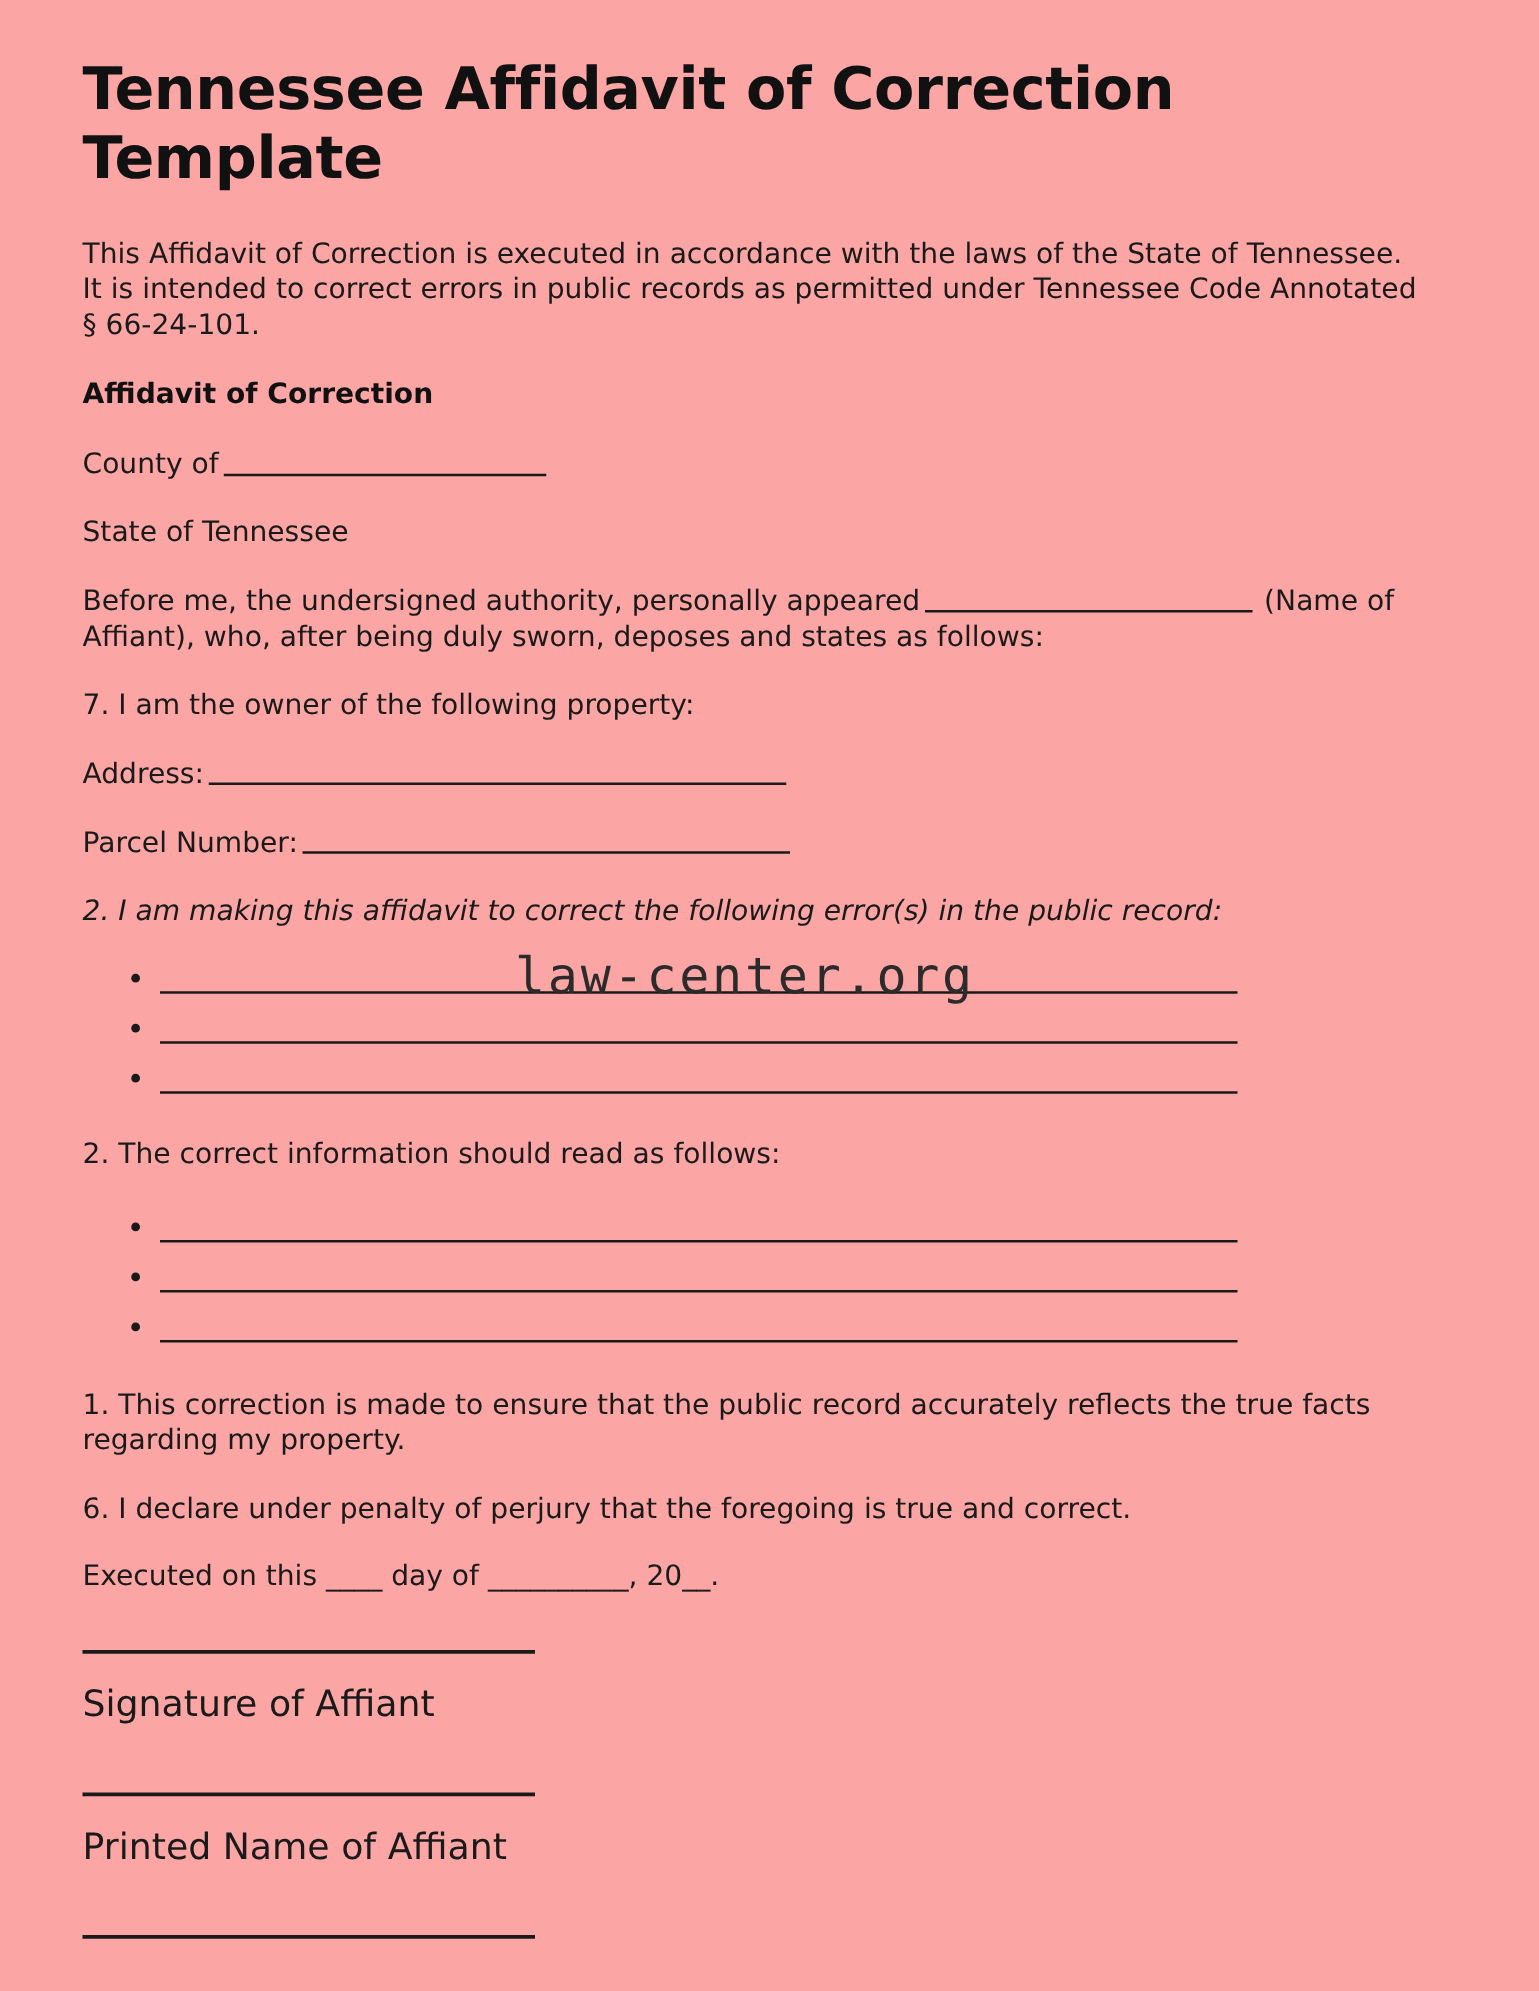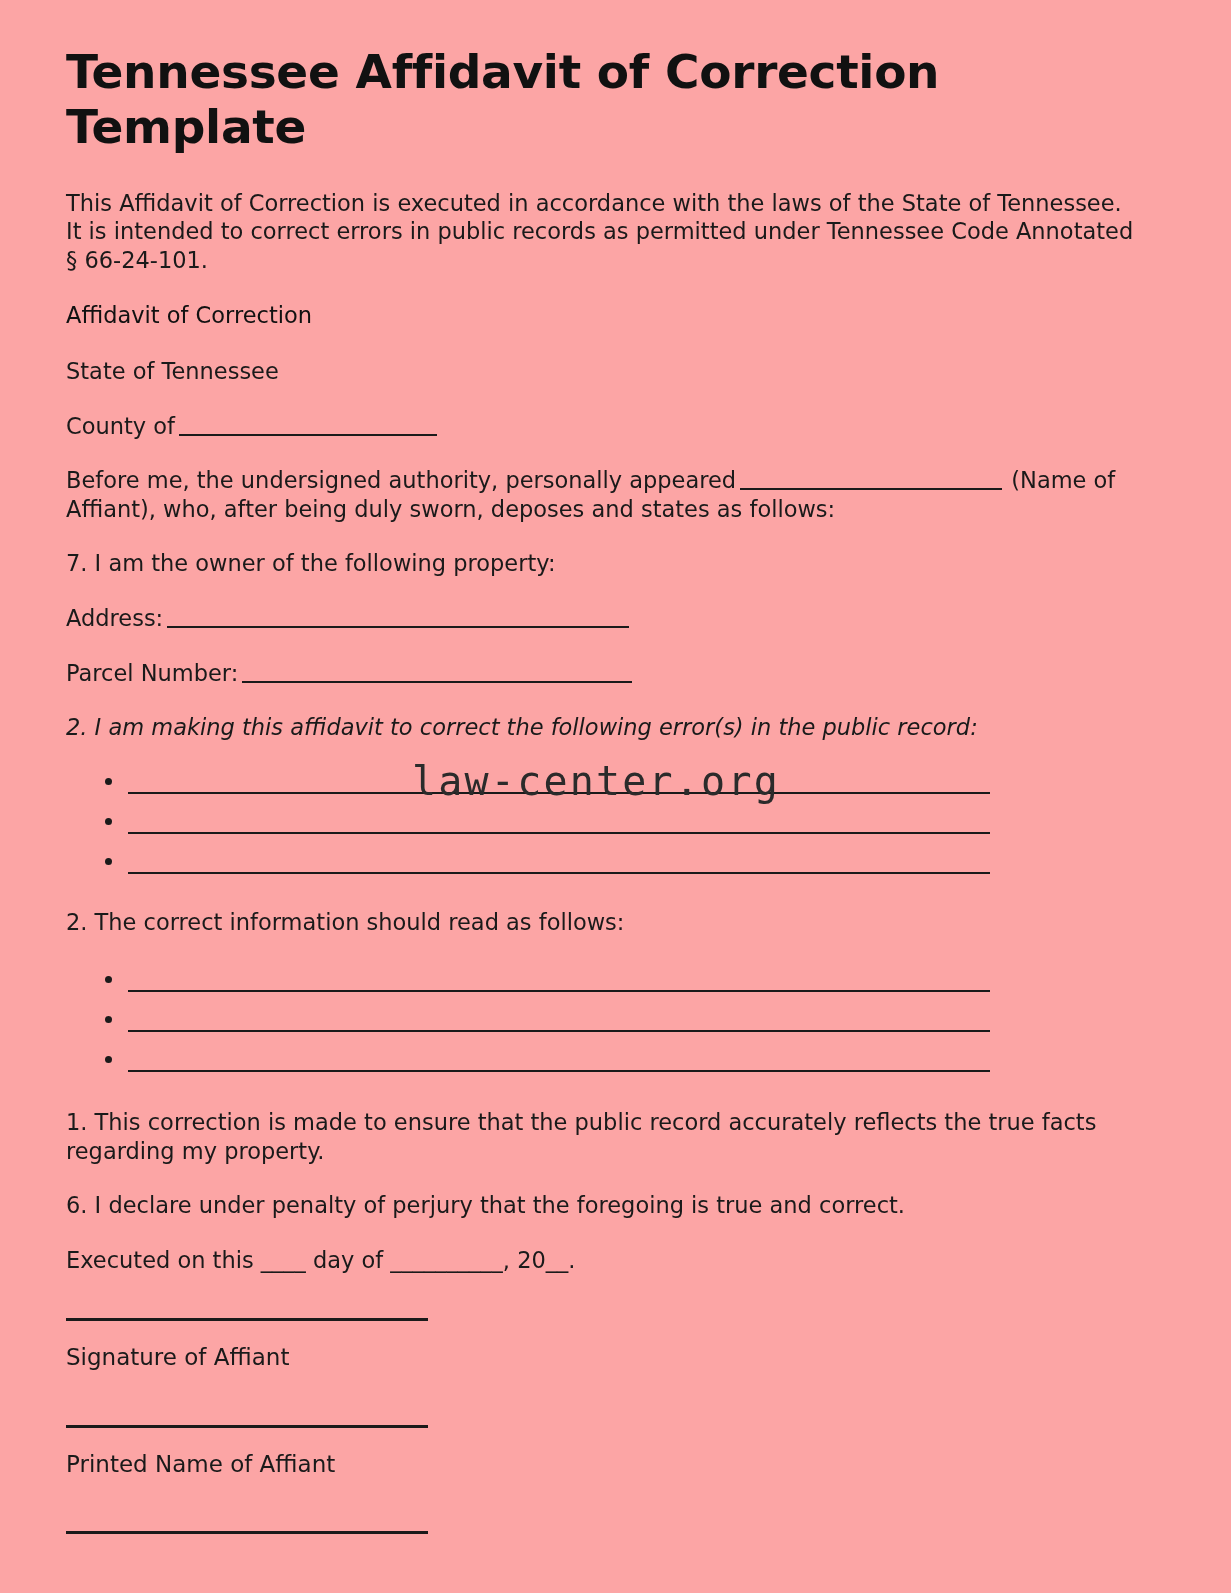--- a/index.html
+++ b/index.html
@@ -39,21 +39,21 @@
     max-width: 1072px;
   }
 
   .para.tight {
     margin-bottom: 24px;
     font-style: italic;
   }
 
   .section-head {
     font-size: 22.5px;
-    font-weight: normal;
+    font-weight: bold;
     line-height: 1.27;
     color: #111111;
     margin: 0 0 28px 0;
   }
 
   .blank {
     display: inline-block;
     border-bottom: 2.5px solid #1a1a1a;
     height: 0.95em;
     vertical-align: baseline;
@@ -119,46 +119,46 @@
   }
 
   .sig-rule {
     width: 362px;
     border-bottom: 3px solid #1a1a1a;
     height: 0;
     margin: 0 0 22px 0;
   }
 
   .sig-label {
-    font-size: 23px;
+    font-size: 29px;
     line-height: 1.27;
     color: #1a1a1a;
     margin: 0 0 52px 0;
   }
 
   .sig-rule.last {
     margin-bottom: 0;
   }
 </style>
 </head>
 <body>
 
 <div class="page">
 
   <h1 class="doc-title">Tennessee Affidavit of Correction Template</h1>
 
   <p class="para">This Affidavit of Correction is executed in accordance with the laws of the State of Tennessee. It is intended to correct errors in public records as permitted under Tennessee Code Annotated § 66-24-101.</p>
 
   <p class="section-head">Affidavit of Correction</p>
 
+  <p class="para">
+    <span>County of</span><span class="blank w-county"></span>
+  </p>
+
   <p class="para">State of Tennessee</p>
-
-  <p class="para">
-    <span>County of</span><span class="blank w-county"></span>
-  </p>
 
   <p class="para">
     <span>Before me, the undersigned authority, personally appeared</span><span class="blank w-name"></span>
     <span>(Name of Affiant), who, after being duly sworn, deposes and states as follows:</span>
   </p>
 
   <p class="para">7. I am the owner of the following property:</p>
 
   <p class="para">
     <span>Address:</span><span class="blank w-addr"></span>

